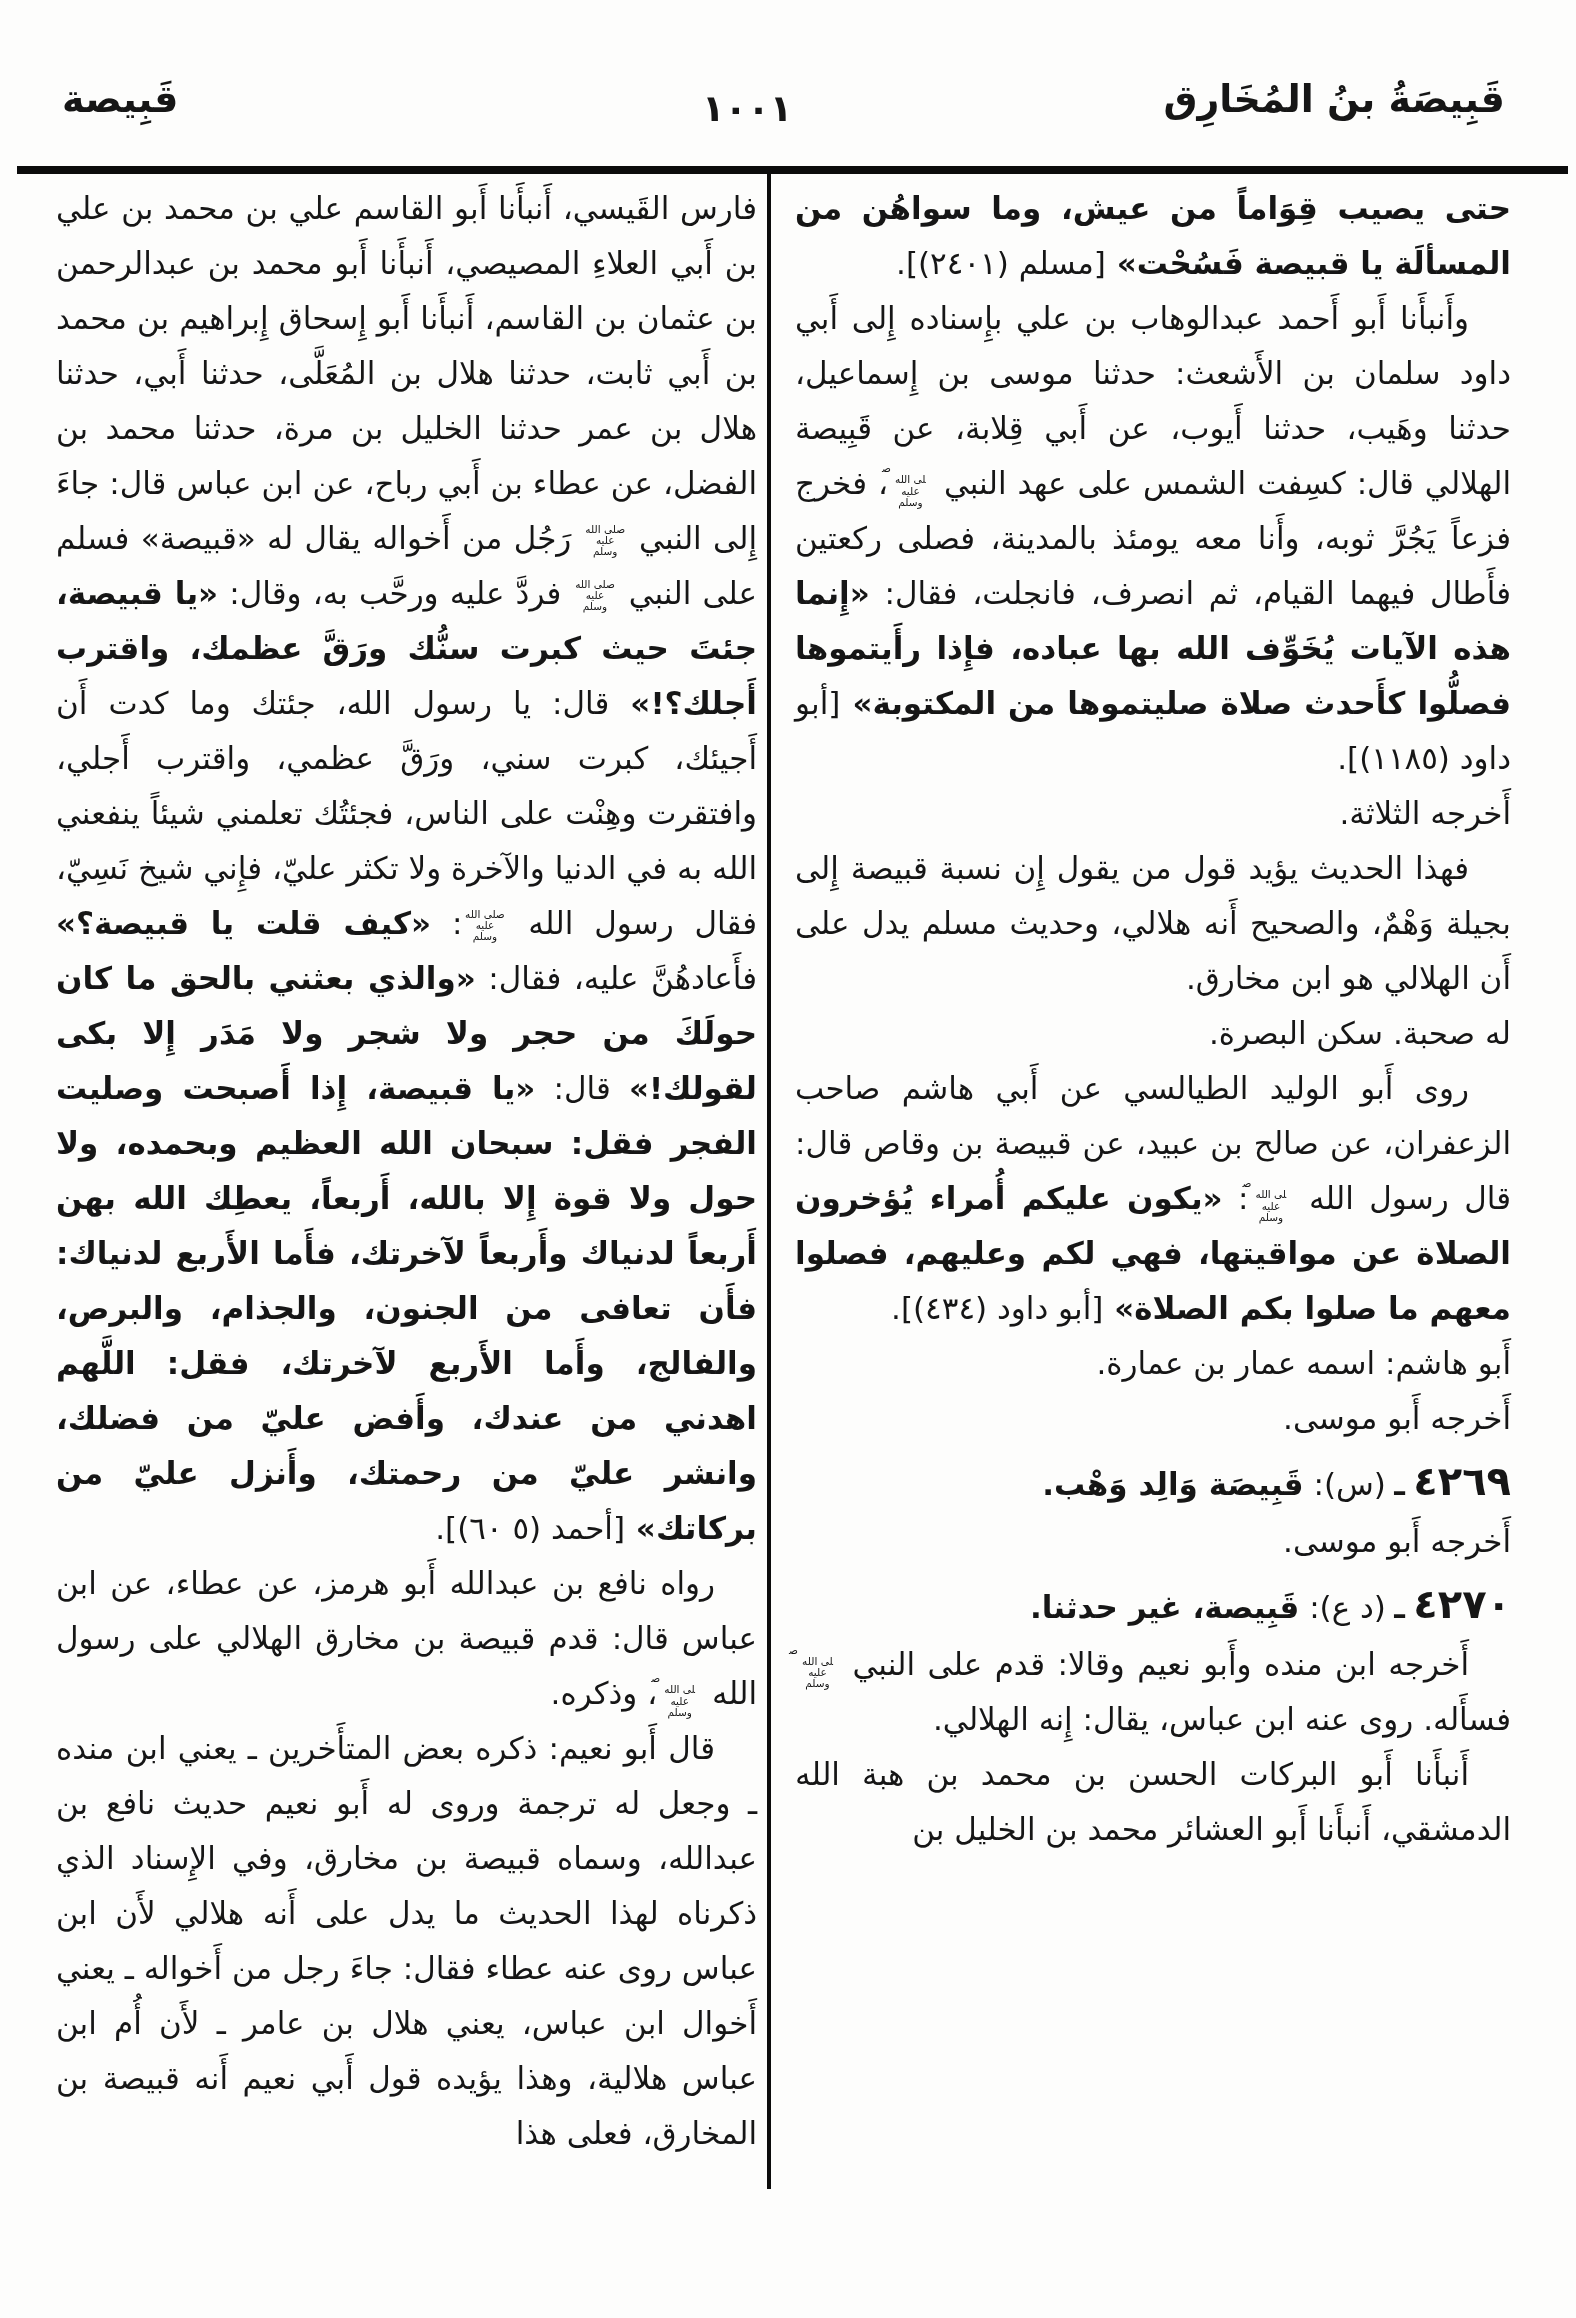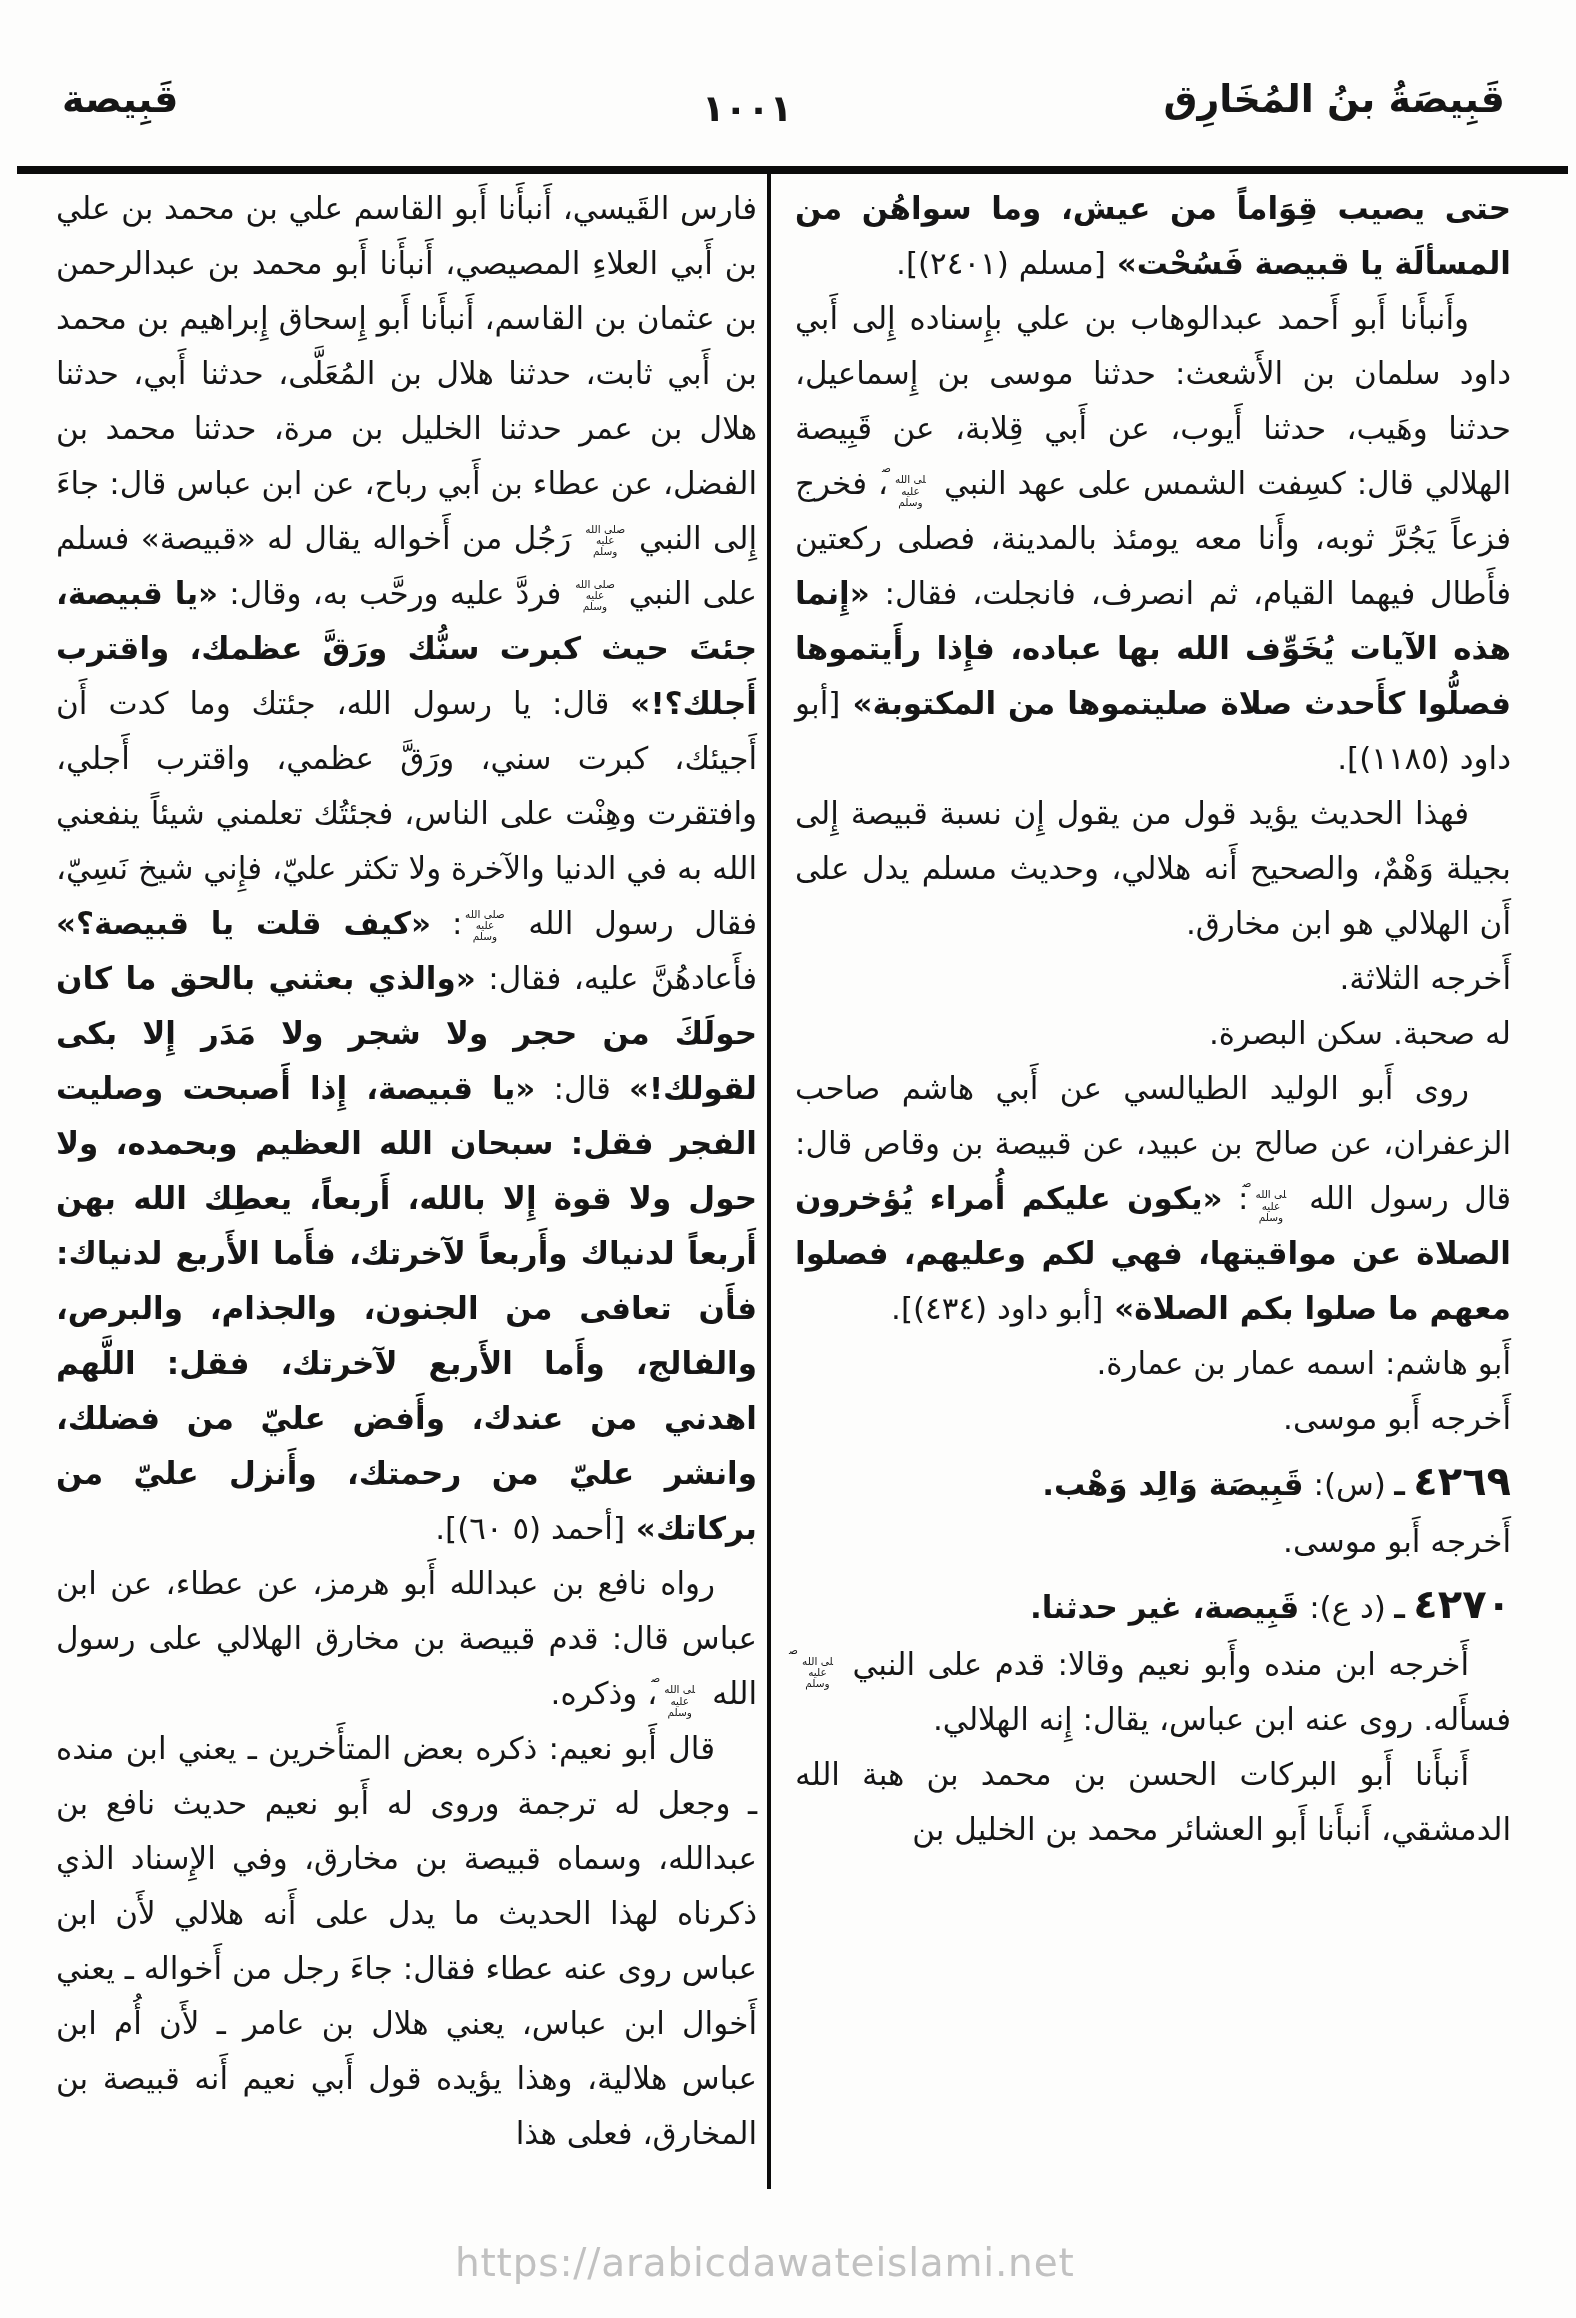--- a/index.html
+++ b/index.html
@@ -63,33 +63,32 @@
     <span class="h-center">١٠٠١</span>
     <span class="h-left">قَبِيصة</span>
   </div>
 
   <div class="rule"></div>
   <div class="divider"></div>
 
   <div class="col col-right">
       <p class="para"><span class="b">حتى يصيب قِوَاماً من عيش، وما سواهُن من المسألَة يا قبيصة فَسُحْت» </span><span class="n">[مسلم (٢٤٠١)].</span></p>
       <p class="para indent"><span class="n">وأَنبأَنا أَبو أَحمد عبدالوهاب بن علي بإِسناده إِلى أَبي داود سلمان بن الأَشعث: حدثنا موسى بن إِسماعيل، حدثنا وهَيب، حدثنا أَيوب، عن أَبي قِلابة، عن قَبِيصة الهلالي قال: كسِفت الشمس على عهد النبي </span><span class="saw">صلى الله عليه وسلم</span><span class="n">، فخرج فزعاً يَجُرَّ ثوبه، وأَنا معه يومئذ بالمدينة، فصلى ركعتين فأَطال فيهما القيام، ثم انصرف، فانجلت، فقال: </span><span class="b">«إِنما هذه الآيات يُخَوِّف الله بها عباده، فإِذا رأَيتموها فصلُّوا كأَحدث صلاة صليتموها من المكتوبة» </span><span class="n">[أبو داود (١١٨٥)].</span></p>
+      <p class="para"><span class="n">أَخرجه الثلاثة.</span></p>
       <p class="para indent"><span class="n">فهذا الحديث يؤيد قول من يقول إِن نسبة قبيصة إِلى بجيلة وَهْمٌ، والصحيح أَنه هلالي، وحديث مسلم يدل على أَن الهلالي هو ابن مخارق.</span></p>
-      <p class="para"><span class="n">أَخرجه الثلاثة.</span></p>
       <p class="para"><span class="n">له صحبة. سكن البصرة.</span></p>
       <p class="para indent"><span class="n">روى أَبو الوليد الطيالسي عن أَبي هاشم صاحب الزعفران، عن صالح بن عبيد، عن قبيصة بن وقاص قال: قال رسول الله </span><span class="saw">صلى الله عليه وسلم</span><span class="n">: </span><span class="b">«يكون عليكم أُمراء يُؤخرون الصلاة عن مواقيتها، فهي لكم وعليهم، فصلوا معهم ما صلوا بكم الصلاة» </span><span class="n">[أبو داود (٤٣٤)].</span></p>
       <p class="para"><span class="n">أَبو هاشم: اسمه عمار بن عمارة.</span></p>
       <p class="para"><span class="n">أَخرجه أَبو موسى.</span></p>
       <p class="entry"><span class="entry-number">٤٢٦٩</span><span class="entry-dash">ـ</span><span class="entry-tag">(س): </span><span class="entry-name">قَبِيصَة وَالِد وَهْب.</span></p>
       <p class="para"><span class="n">أَخرجه أَبو موسى.</span></p>
       <p class="entry"><span class="entry-number">٤٢٧٠</span><span class="entry-dash">ـ</span><span class="entry-tag">(د ع): </span><span class="entry-name">قَبِيصة، غير حدثنا.</span></p>
       <p class="para indent"><span class="n">أَخرجه ابن منده وأَبو نعيم وقالا: قدم على النبي </span><span class="saw">صلى الله عليه وسلم</span><span class="n"> فسأَله. روى عنه ابن عباس، يقال: إِنه الهلالي.</span></p>
       <p class="para indent"><span class="n">أَنبأَنا أَبو البركات الحسن بن محمد بن هبة الله الدمشقي، أَنبأَنا أَبو العشائر محمد بن الخليل بن</span></p>
     </div>
   <div class="col col-left">
       <p class="para"><span class="n">فارس القَيسي، أَنبأَنا أَبو القاسم علي بن محمد بن علي بن أَبي العلاءِ المصيصي، أَنبأَنا أَبو محمد بن عبدالرحمن بن عثمان بن القاسم، أَنبأَنا أَبو إِسحاق إِبراهيم بن محمد بن أَبي ثابت، حدثنا هلال بن المُعَلَّى، حدثنا أَبي، حدثنا هلال بن عمر حدثنا الخليل بن مرة، حدثنا محمد بن الفضل، عن عطاء بن أَبي رباح، عن ابن عباس قال: جاءَ إِلى النبي </span><span class="saw">صلى الله عليه وسلم</span><span class="n"> رَجُل من أَخواله يقال له «قبيصة» فسلم على النبي </span><span class="saw">صلى الله عليه وسلم</span><span class="n"> فردَّ عليه ورحَّب به، وقال: </span><span class="b">«يا قبيصة، جئتَ حيث كبرت سنُّك ورَقَّ عظمك، واقترب أَجلك؟!»</span><span class="n"> قال: يا رسول الله، جئتك وما كدت أَن أَجيئك، كبرت سني، ورَقَّ عظمي، واقترب أَجلي، وافتقرت وهِنْت على الناس، فجئتُك تعلمني شيئاً ينفعني الله به في الدنيا والآخرة ولا تكثر عليّ، فإِني شيخ نَسِيّ، فقال رسول الله </span><span class="saw">صلى الله عليه وسلم</span><span class="n">: </span><span class="b">«كيف قلت يا قبيصة؟»</span><span class="n"> فأَعادهُنَّ عليه، فقال: </span><span class="b">«والذي بعثني بالحق ما كان حولَكَ من حجر ولا شجر ولا مَدَر إِلا بكى لقولك!»</span><span class="n"> قال: </span><span class="b">«يا قبيصة، إِذا أَصبحت وصليت الفجر فقل: سبحان الله العظيم وبحمده، ولا حول ولا قوة إِلا بالله، أَربعاً، يعطِك الله بهن أَربعاً لدنياك وأَربعاً لآخرتك، فأَما الأَربع لدنياك: فأَن تعافى من الجنون، والجذام، والبرص، والفالج، وأَما الأَربع لآخرتك، فقل: اللَّهم اهدني من عندك، وأَفض عليّ من فضلك، وانشر عليّ من رحمتك، وأَنزل عليّ من بركاتك» </span><span class="n">[أحمد (٥ ٦٠)].</span></p>
       <p class="para indent"><span class="n">رواه نافع بن عبدالله أَبو هرمز، عن عطاء، عن ابن عباس قال: قدم قبيصة بن مخارق الهلالي على رسول الله </span><span class="saw">صلى الله عليه وسلم</span><span class="n">، وذكره.</span></p>
       <p class="para indent"><span class="n">قال أَبو نعيم: ذكره بعض المتأَخرين ـ يعني ابن منده ـ وجعل له ترجمة وروى له أَبو نعيم حديث نافع بن عبدالله، وسماه قبيصة بن مخارق، وفي الإِسناد الذي ذكرناه لهذا الحديث ما يدل على أَنه هلالي لأَن ابن عباس روى عنه عطاء فقال: جاءَ رجل من أَخواله ـ يعني أَخوال ابن عباس، يعني هلال بن عامر ـ لأَن أُم ابن عباس هلالية، وهذا يؤيده قول أَبي نعيم أَنه قبيصة بن المخارق، فعلى هذا</span></p>
     </div>
 
-  <div class="watermark">https://arabicdawateislami.net</div>
 </div>
 
 
 </body></html>

